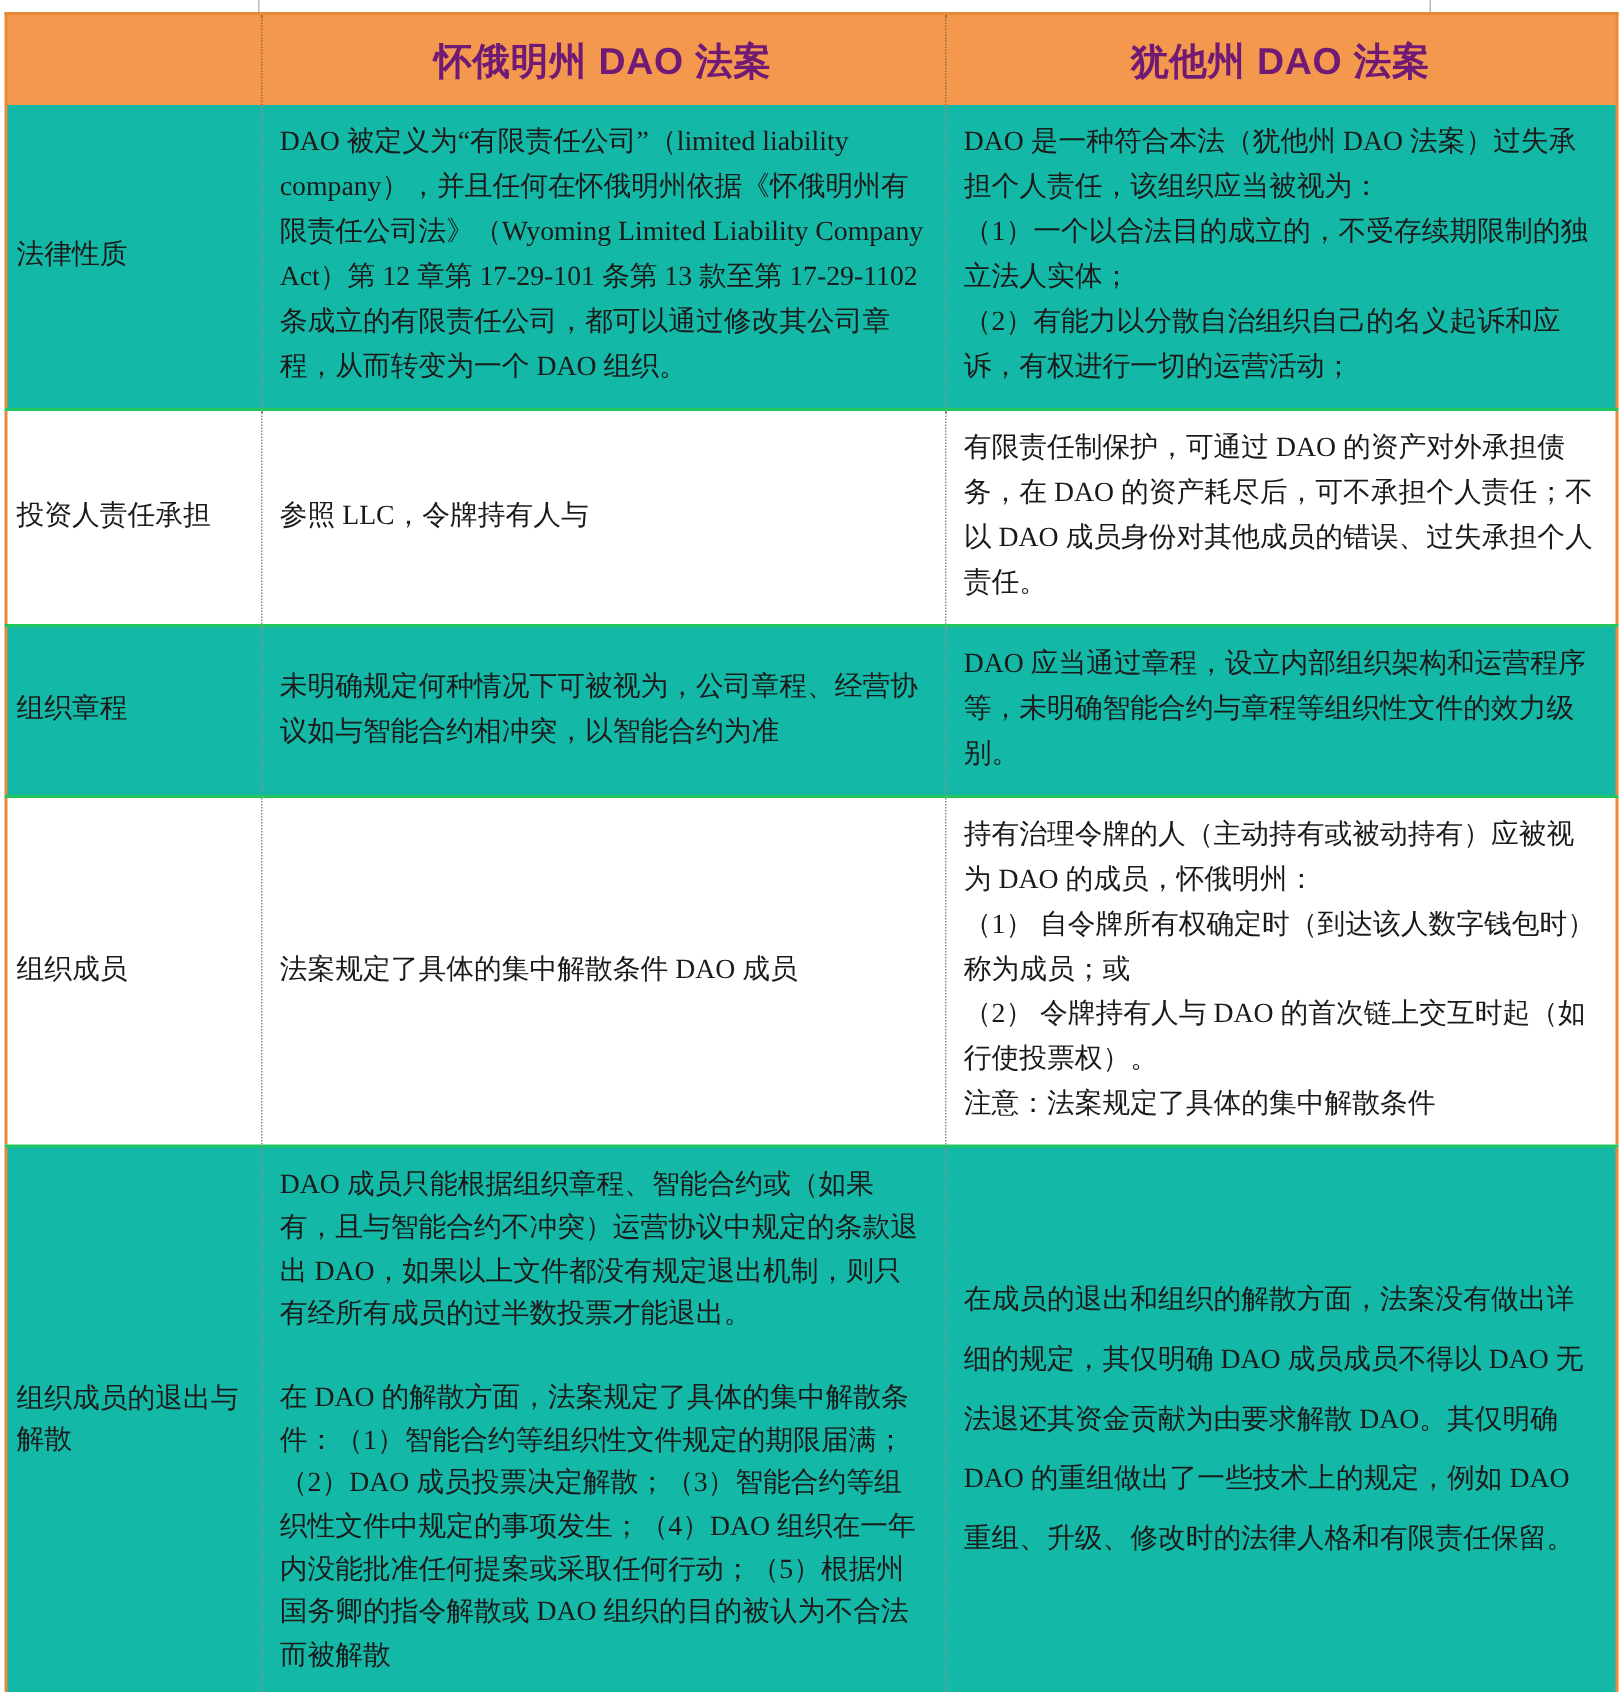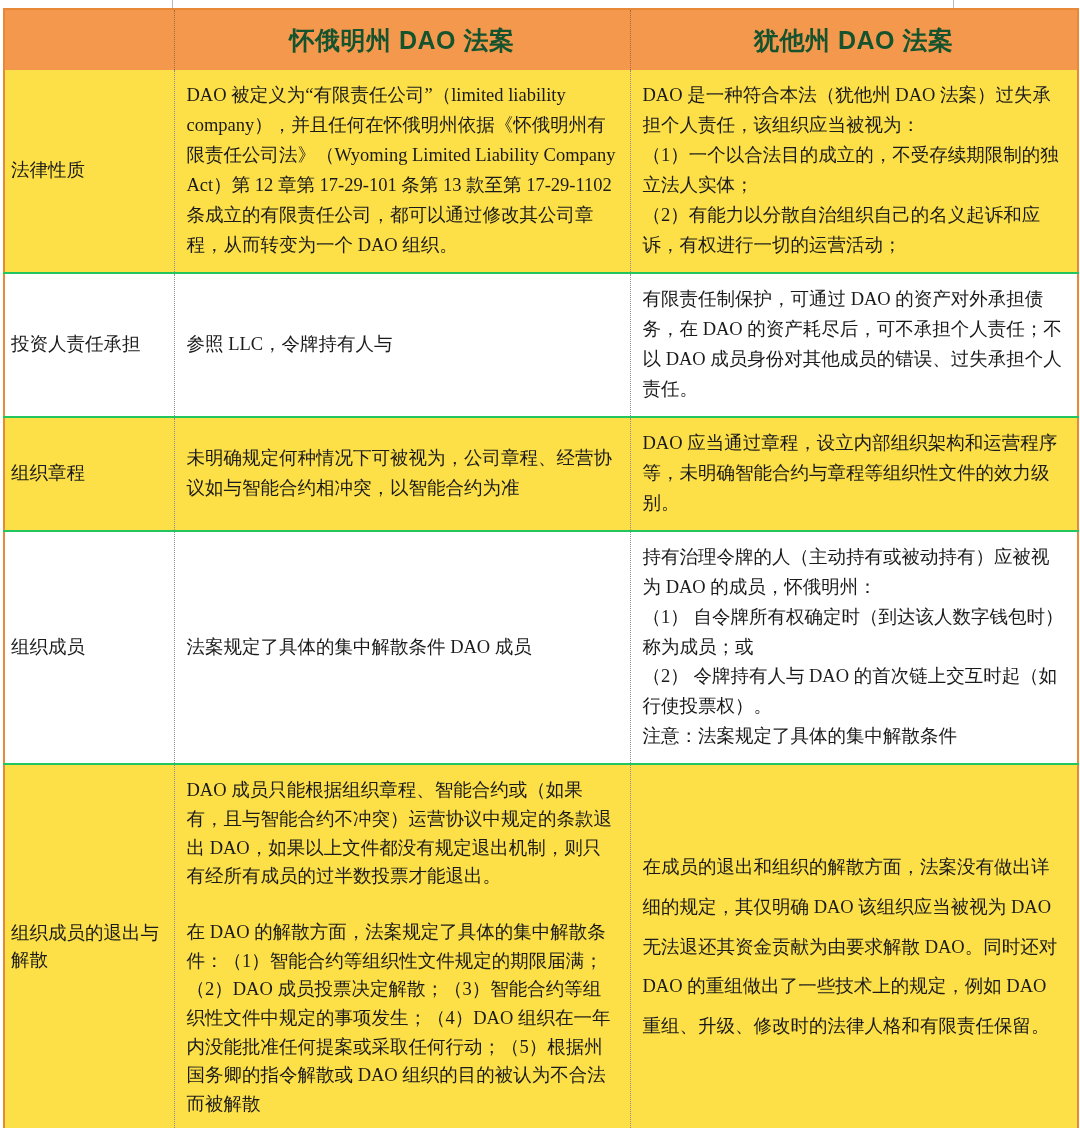--- a/index.html
+++ b/index.html
@@ -48,21 +48,21 @@
     border-bottom: 2px solid #E8893A;
   }
 
   col.c-label { width: 170px; }
   col.c-wy    { width: 456px; }
   col.c-ut    { width: 448px; }
 
   
   thead th {
     background: #F4984E;
-    color: #14532d;
+    color: #701a75;
     font-family: "Liberation Sans", "DejaVu Sans", sans-serif;
     font-weight: bold;
     font-size: 25px;
     letter-spacing: 0.5px;
     height: 60px;
     padding: 0 8px;
     text-align: center;
     vertical-align: middle;
     border: none;
   }
@@ -86,21 +86,21 @@
   tbody tr:first-child td { border-top: none; }
 
   tbody td.label {
     text-align: left;
     padding: 10px 6px;
     font-size: 18.5px;
     line-height: 1.5;
   }
 
   
-  tbody tr.tint td { background: #fde047; }
+  tbody tr.tint td { background: #14b8a6; }
   tbody tr.plain td { background: #ffffff; }
 
   
   .para { margin: 0; }
   .para + .para { margin-top: 0; }
   .para.gap { margin-top: 1.45em; }
 
   .tight { line-height: 1.55; }
 </style>
 </head>
@@ -173,19 +173,19 @@
         </td>
       </tr>
 
       <tr class="tint">
         <td class="label">组织成员的退出与解散</td>
         <td class="sep-l tight">
           <p class="para">DAO 成员只能根据组织章程、智能合约或（如果有，且与智能合约不冲突）运营协议中规定的条款退出 DAO，如果以上文件都没有规定退出机制，则只有经所有成员的过半数投票才能退出。</p>
           <p class="para gap">在 DAO 的解散方面，法案规定了具体的集中解散条件：（1）智能合约等组织性文件规定的期限届满；（2）DAO 成员投票决定解散；（3）智能合约等组织性文件中规定的事项发生；（4）DAO 组织在一年内没能批准任何提案或采取任何行动；（5）根据州国务卿的指令解散或 DAO 组织的目的被认为不合法而被解散</p>
         </td>
         <td class="sep-l" style="line-height:2.15;">
-          <p class="para">在成员的退出和组织的解散方面，法案没有做出详细的规定，其仅明确 DAO 该组织应当被视为 DAO 无法退还其资金贡献为由要求解散 DAO。同时还对 DAO 的重组做出了一些技术上的规定，例如 DAO 重组、升级、修改时的法律人格和有限责任保留。</p>
+          <p class="para">在成员的退出和组织的解散方面，法案没有做出详细的规定，其仅明确 DAO 成员成员不得以 DAO 无法退还其资金贡献为由要求解散 DAO。其仅明确 DAO 的重组做出了一些技术上的规定，例如 DAO 重组、升级、修改时的法律人格和有限责任保留。</p>
         </td>
       </tr>
 
     </tbody>
   </table>
 </div>
 
 </body></html>

